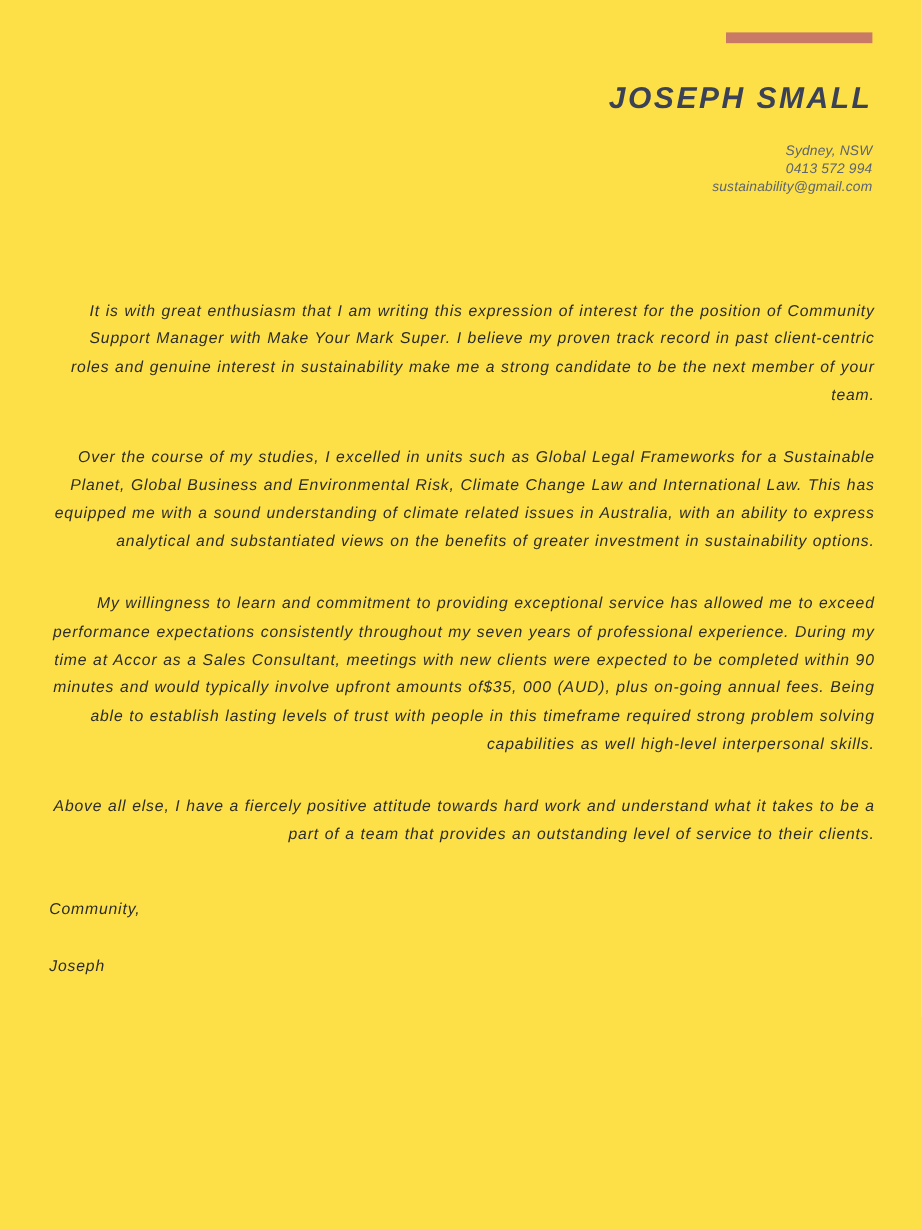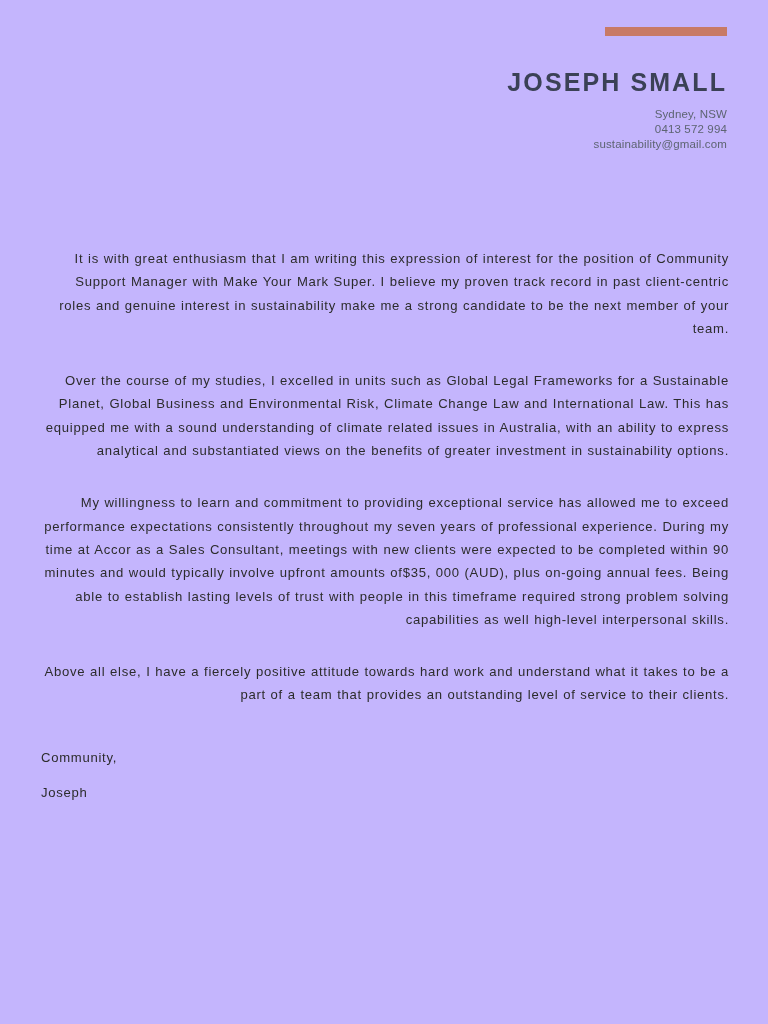--- a/index.html
+++ b/index.html
@@ -11,22 +11,23 @@
     height: 1024px;
     background: #f7f6f6;
     font-family: "Liberation Sans", sans-serif;
     overflow: hidden;
   }
 
   .page {
     position: relative;
     width: 768px;
     height: 1024px;
-    background: #c4b5fd;
+    background: #fde047;
     box-sizing: border-box;
+    font-style: italic;
   }
 
   
   .accent-bar {
     position: absolute;
     left: 605px;
     top: 27px;
     width: 122px;
     height: 9px;
     background: #c87a66;
@@ -41,21 +42,21 @@
     letter-spacing: 2.1px;
     color: #3b4156;
     text-align: right;
     white-space: nowrap;
     line-height: 1;
   }
 
   .contact-block {
     position: absolute;
     right: 41px;
-    top: 107px;
+    top: 119px;
     text-align: right;
     font-size: 11.5px;
     color: #5d6472;
     letter-spacing: 0.15px;
     line-height: 15.2px;
   }
   .contact-line {
     display: block;
     white-space: nowrap;
   }
@@ -91,21 +92,21 @@
   }
 
   .closing-line {
     margin: 0;
     font-size: 13.1px;
     color: #2c2c2c;
     letter-spacing: 0.72px;
     line-height: 23.3px;
   }
   .sign-off-salutation { margin-top: 39px; }
-  .sign-off-name { margin-top: 12px; }
+  .sign-off-name { margin-top: 24px; }
 </style>
 </head>
 <body>
 
 <div class="page">
 
   <div class="accent-bar"></div>
 
   <div class="name-heading">JOSEPH SMALL</div>
 

